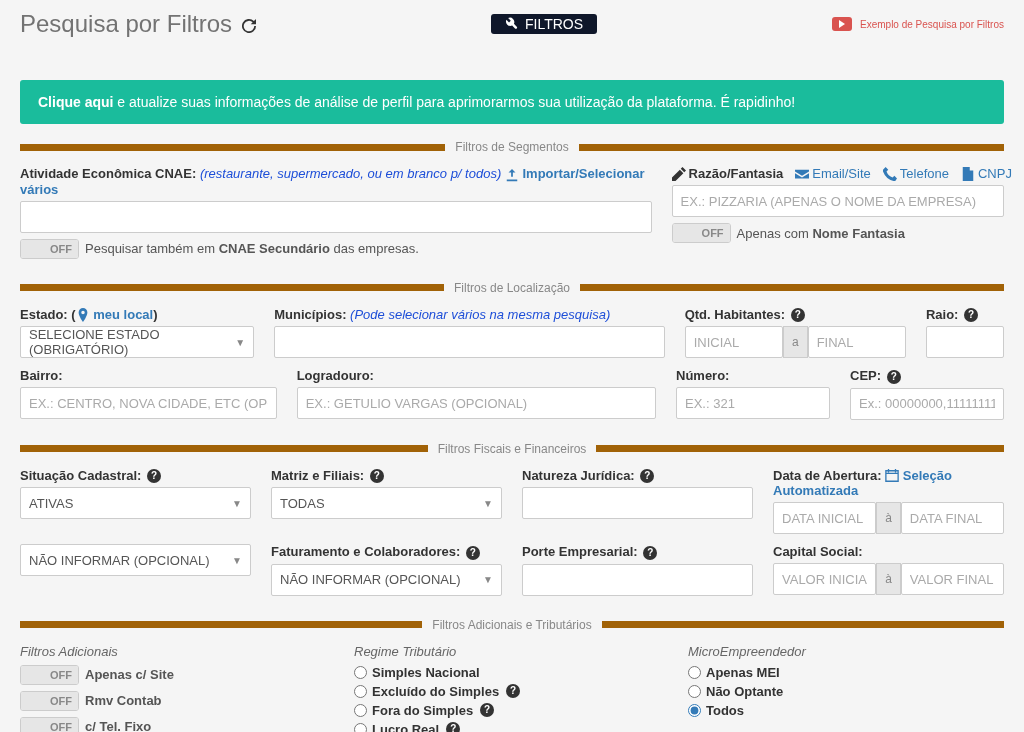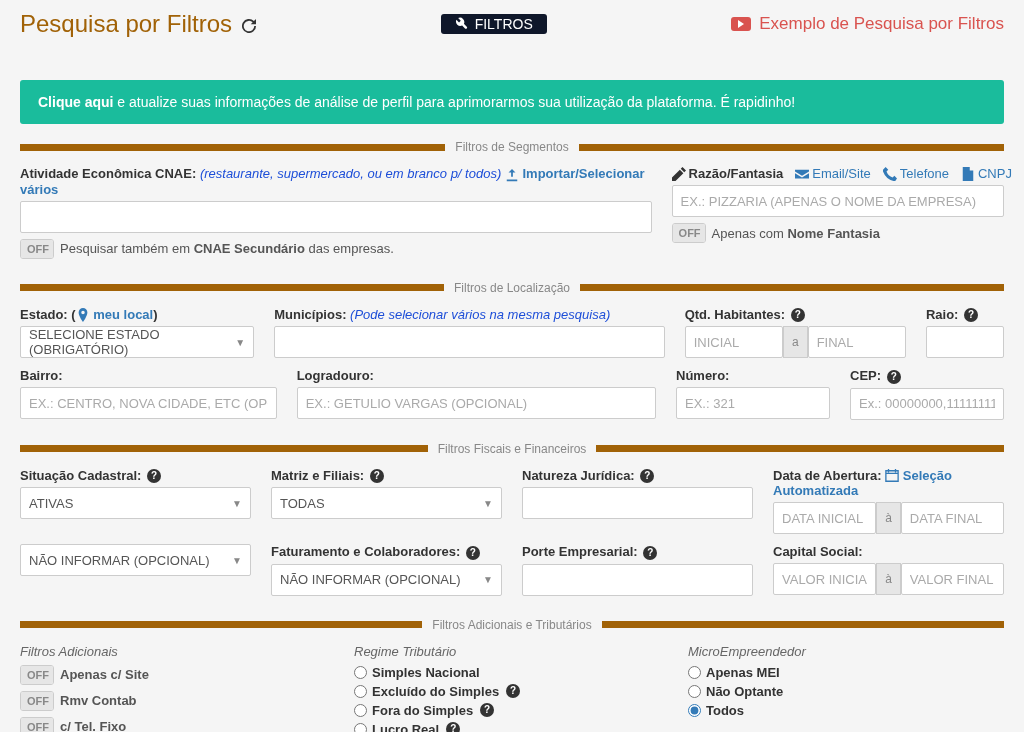--- a/index.html
+++ b/index.html
@@ -1,36 +1,36 @@
 <!DOCTYPE html>
 <html><head>
 <meta charset="utf-8">
 <style>
   * { box-sizing: border-box; margin: 0; padding: 0; }
   body { font-family: -apple-system, BlinkMacSystemFont, "Segoe UI", Helvetica, Arial, sans-serif; font-size: 13px; color: #333; background: #f5f5f5; padding: 10px 20px; }
   .header-row { display: flex; align-items: center; justify-content: space-between; margin-bottom: 12px; }
-  .page-title { font-size: 24px; font-weight: 400; color: #a16207; display: flex; align-items: center; gap: 10px; }
+  .page-title { font-size: 24px; font-weight: 400; color: #737373; display: flex; align-items: center; gap: 10px; }
   .refresh-icon { display:inline-block; cursor:pointer; color:#333; }
   .filtros-btn { background: #0f172a; color: #fff; border: none; padding: 2px 14px; border-radius: 3px; font-size: 14px; font-weight: 500; cursor: pointer; display: inline-flex; align-items: center; gap: 6px; }
-  .example-link { color: #d9534f; font-size: 17px; display: inline-flex; align-items: center; gap: 8px; cursor:pointer; }
+  .example-link { color: #d9534f; font-size: 10px; display: inline-flex; align-items: center; gap: 8px; cursor:pointer; }
   .banner { background: #1abc9c; color: #fff; padding: 14px 18px; border-radius: 3px; margin-bottom: 16px; font-size: 14px; margin-top: 42px; }
   .banner b { font-weight: 700; }
   fieldset { border: none; border-top: 7px solid #a16207; padding-top: 12px; margin-bottom: 12px; }
   legend { font-size: 12px; color: #888; padding: 0 10px; margin: 0 auto; text-align: center; width: auto; }
   .row { display: flex; gap: 20px; margin-bottom: 10px; align-items: flex-start; }
   .col { flex: 1; min-width: 0; }
   label.field-label { font-weight: 700; font-size: 13px; color: #333; display: block; margin-bottom: 4px; }
   .hint { font-style: italic; font-weight: 400; color: #1d4ed8; }
   .link { color: #337ab7; cursor:pointer; }
   input[type=text], .select-box { width: 100%; height: 32px; border: 1px solid #ccc; border-radius: 2px; padding: 0 8px; font-size: 13px; background: #fff; }
   input[type=text]::placeholder { color: #aaa; }
   .select-box { display:flex; align-items:center; justify-content:space-between; color:#555; cursor:pointer; background:#fff; }
   .select-box .caret { color:#888; font-size:10px; }
   .toggle-row { display:flex; align-items:center; gap:0; font-size:13px; color:#555; margin-top:6px;}
-  .toggle-block { display:inline-block; width:34px; border:1px solid #ccc; border-radius:3px; overflow:hidden; margin-right:6px; background:#a3a3a3;}
+  .toggle-block { display:inline-block; width:59px; border:1px solid #ccc; border-radius:3px; overflow:hidden; margin-right:6px; background:#a3a3a3;}
   .toggle-block .off { display:block; text-align:right; padding:3px 6px; background:#e6e6e6; color:#888; font-size:11px; font-weight:700;}
   .search-tabs { display:flex; gap:12px; margin-bottom:4px; font-size:13px; align-items:center;}
   .search-tabs .tab { color:#337ab7; cursor:pointer; display:inline-flex; align-items:center; gap:3px;}
   .search-tabs .tab.active { color:#333; font-weight:700; cursor:default;}
   .range-group { display:flex; align-items:center; }
   .range-group input { flex:1; }
   .range-sep { background:#e6e6e6; border:1px solid #ccc; height:32px; display:flex; align-items:center; padding:0 8px; color:#888; font-size:12px; }
   .q-icon { display:inline-block; width:14px; height:14px; border-radius:50%; background:#333; color:#fff; font-size:10px; line-height:14px; text-align:center; vertical-align:middle; margin-left:2px;}
   .radio-group-title { font-style: italic; color:#666; font-size:13px; margin-bottom:6px; display:block; font-weight:400;}
   .radio-item { display:flex; align-items:center; gap:5px; font-size:13px; font-weight:700; color:#333; margin-bottom:4px; }

